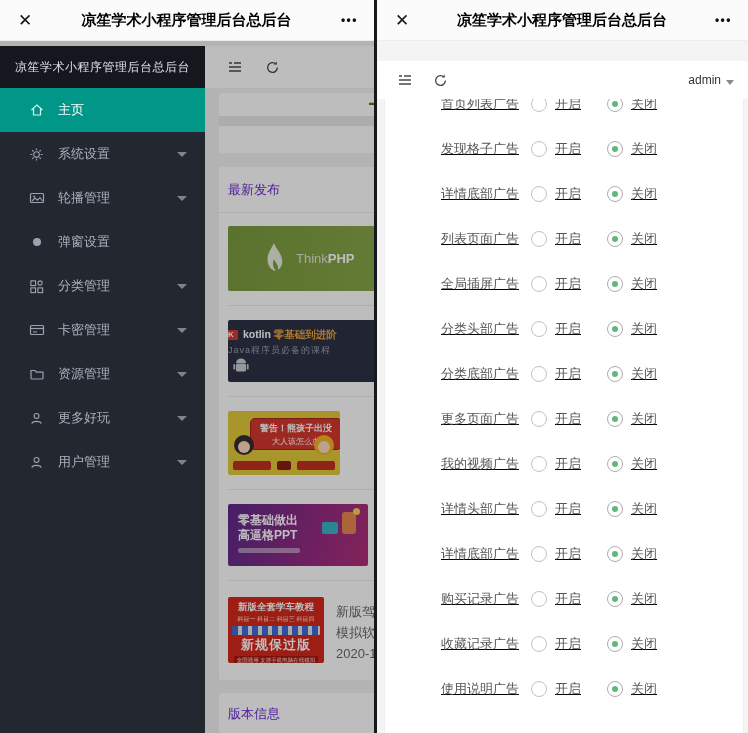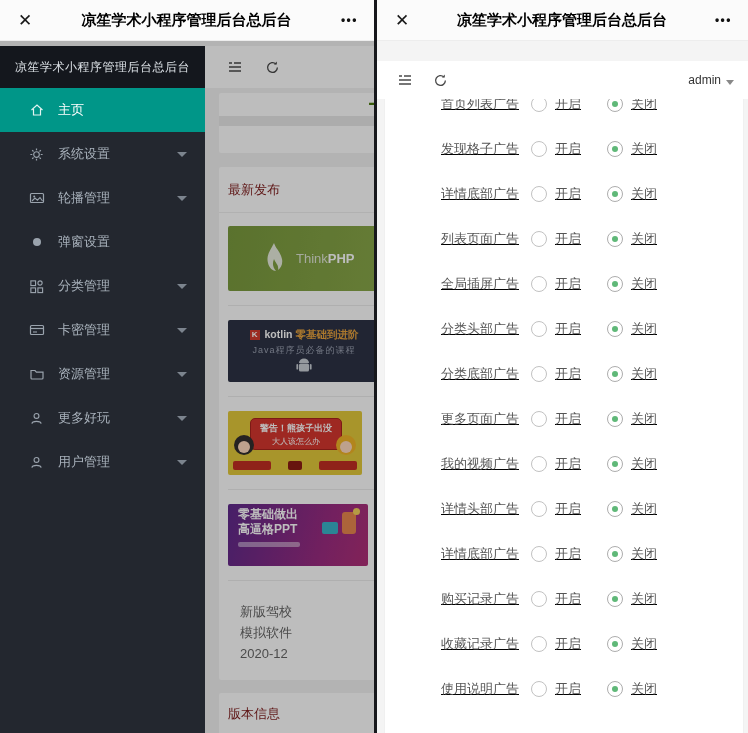--- a/index.html
+++ b/index.html
@@ -38,51 +38,51 @@
     border-left:5px solid transparent;border-right:5px solid transparent;border-top:5px solid #7c848e;}
 
   .main-content{position:absolute;top:6px;left:205px;right:0;bottom:0;background:#f2f2f2;overflow:hidden;}
   .lc-toolbar{height:42px;background:#ffffff;display:flex;align-items:center;}
   .lc-toolbar .t-icon{margin-left:22px;color:#4a4a4a;display:inline-flex;}
   .card{background:#ffffff;margin-left:14px;margin-right:-26px;border-radius:2px;}
   .stat-card{margin-top:5px;height:60px;overflow:hidden;}
   .stat-num{font-size:30px;color:#4d7c0f;margin:-15px 0 0 1px;line-height:1.1;text-align:right;}
   .stat-band{height:10px;background:#e9e9e9;margin-top:5px;}
   .latest-card{margin-top:14px;height:513px;overflow:hidden;padding:0 0 0 9px;box-sizing:border-box;}
-  .card-title{font-size:13px;color:#7f1d1d;padding-top:14px;}
+  .card-title{font-size:13px;color:#6d28d9;padding-top:14px;}
   .card-divider{height:1px;background:#efefef;margin:13px 0 0 -9px;}
   .b-sep{height:1px;background:#ececec;margin:14px 0;}
   .banner{position:relative;overflow:hidden;border-radius:2px;}
   .banner-thinkphp{margin-top:13px;width:158px;height:65px;background:linear-gradient(100deg,#7a9a3e,#8aa84a);
     display:flex;align-items:center;}
   .tp-flame{margin-left:34px;}
   .tp-text{font-size:13px;color:#dfe5d5;margin-left:10px;}
   .tp-text b{color:#ffffff;}
-  .banner-kotlin{width:152px;height:62px;background:#2d3346;text-align:center;padding-top:8px;box-sizing:border-box;}
+  .banner-kotlin{width:152px;height:62px;background:#2d3346;text-align:left;padding-top:8px;box-sizing:border-box;}
   .kt-line1{font-size:10.5px;font-weight:bold;color:#fff;white-space:nowrap;}
   .kt-k{display:inline-block;background:#d33a2f;color:#fff;font-size:8px;width:10px;height:10px;
     line-height:10px;vertical-align:1px;margin-right:2px;}
   .kt-cn{color:#e8a33d;}
   .kt-line2{font-size:9px;color:#9aa0b0;margin-top:2px;letter-spacing:1px;}
   .kt-robot{margin-top:2px;}
-  .banner-kids{width:134px;height:64px;background:#e3c93a;}
+  .banner-kids{width:112px;height:64px;background:#e3c93a;}
   .kids-box{position:absolute;left:22px;top:7px;width:90px;height:30px;background:#d6372e;
     border:1px solid #a8241d;border-radius:5px;text-align:center;color:#fff;}
   .kids-line1{font-size:9px;font-weight:bold;margin-top:3px;white-space:nowrap;}
   .kids-line2{font-size:8px;margin-top:1px;}
   .kid{position:absolute;width:20px;height:20px;border-radius:50%;}
   .kid-l{left:6px;top:24px;background:#332f2e;}
   .kid-l:after{content:"";position:absolute;left:4px;top:6px;width:12px;height:12px;border-radius:50%;background:#ffd9bf;}
   .kid-r{right:6px;top:24px;background:#f0b428;}
   .kid-r:after{content:"";position:absolute;left:4px;top:6px;width:12px;height:12px;border-radius:50%;background:#ffd9bf;}
   .kids-pills{position:absolute;left:5px;bottom:5px;right:5px;display:flex;justify-content:space-between;}
   .pill{height:9px;background:#c22f22;border-radius:2px;width:38px;}
   .pill.small{width:14px;background:#8c1d14;}
   .banner-ppt{width:140px;height:62px;background:linear-gradient(105deg,#5f2a8c,#9c2c80 70%,#b03077);
-    padding:3px 0 0 10px;box-sizing:border-box;}
+    padding:9px 0 0 10px;box-sizing:border-box;}
   .ppt-line{font-size:12px;font-weight:bold;color:#ffffff;line-height:1.25;}
   .ppt-sub{margin-top:5px;width:62px;height:5px;background:rgba(255,255,255,.45);border-radius:2px;}
   .ppt-fig1{position:absolute;right:12px;top:8px;width:14px;height:22px;background:#e8874f;border-radius:3px;}
   .ppt-fig2{position:absolute;right:30px;top:18px;width:16px;height:12px;background:#3bb4c9;border-radius:2px;}
   .ppt-dot{position:absolute;right:8px;top:4px;width:7px;height:7px;border-radius:50%;background:#f5d25c;}
   .banner-row{display:flex;margin-top:16px;}
   .banner-driving{width:96px;height:66px;background:#d5281d;text-align:center;padding-top:4px;box-sizing:border-box;flex:none;}
   .drv-title{font-size:9.5px;font-weight:bold;color:#fff;white-space:nowrap;}
   .drv-subjects{font-size:6px;color:#ffe9c8;margin-top:1px;white-space:nowrap;}
   .drv-band{height:9px;margin:2px 4px 0 4px;background:repeating-linear-gradient(90deg,#3f6bd8 0 6px,#e8e4e0 6px 10px);border-radius:1px;}
@@ -194,20 +194,28 @@
           <div class="ppt-line">零基础做出</div>
           <div class="ppt-line">高逼格PPT</div>
           <div class="ppt-sub"></div>
           <span class="ppt-fig1"></span>
           <span class="ppt-fig2"></span>
           <span class="ppt-dot"></span>
         </div>
         <div class="b-sep"></div>
 
         <div class="banner-row">
+          <div class="banner banner-driving">
+            <div class="drv-title">新版全套学车教程</div>
+            <div class="drv-subjects">科目一 科目二 科目三 科目四</div>
+            <div class="drv-band"></div>
+            <div class="drv-big">新规保过版</div>
+            <div class="drv-footer">全国通用 支持手机电脑在线模拟</div>
+
+          </div>
           <div class="driving-lines">
             <div class="dl">新版驾校</div>
             <div class="dl">模拟软件</div>
             <div class="dl">2020-12</div>
           </div>
         </div>
       </div>
 
       <div class="card version-card">
         <div class="card-title" style="padding-top:0">版本信息</div>

